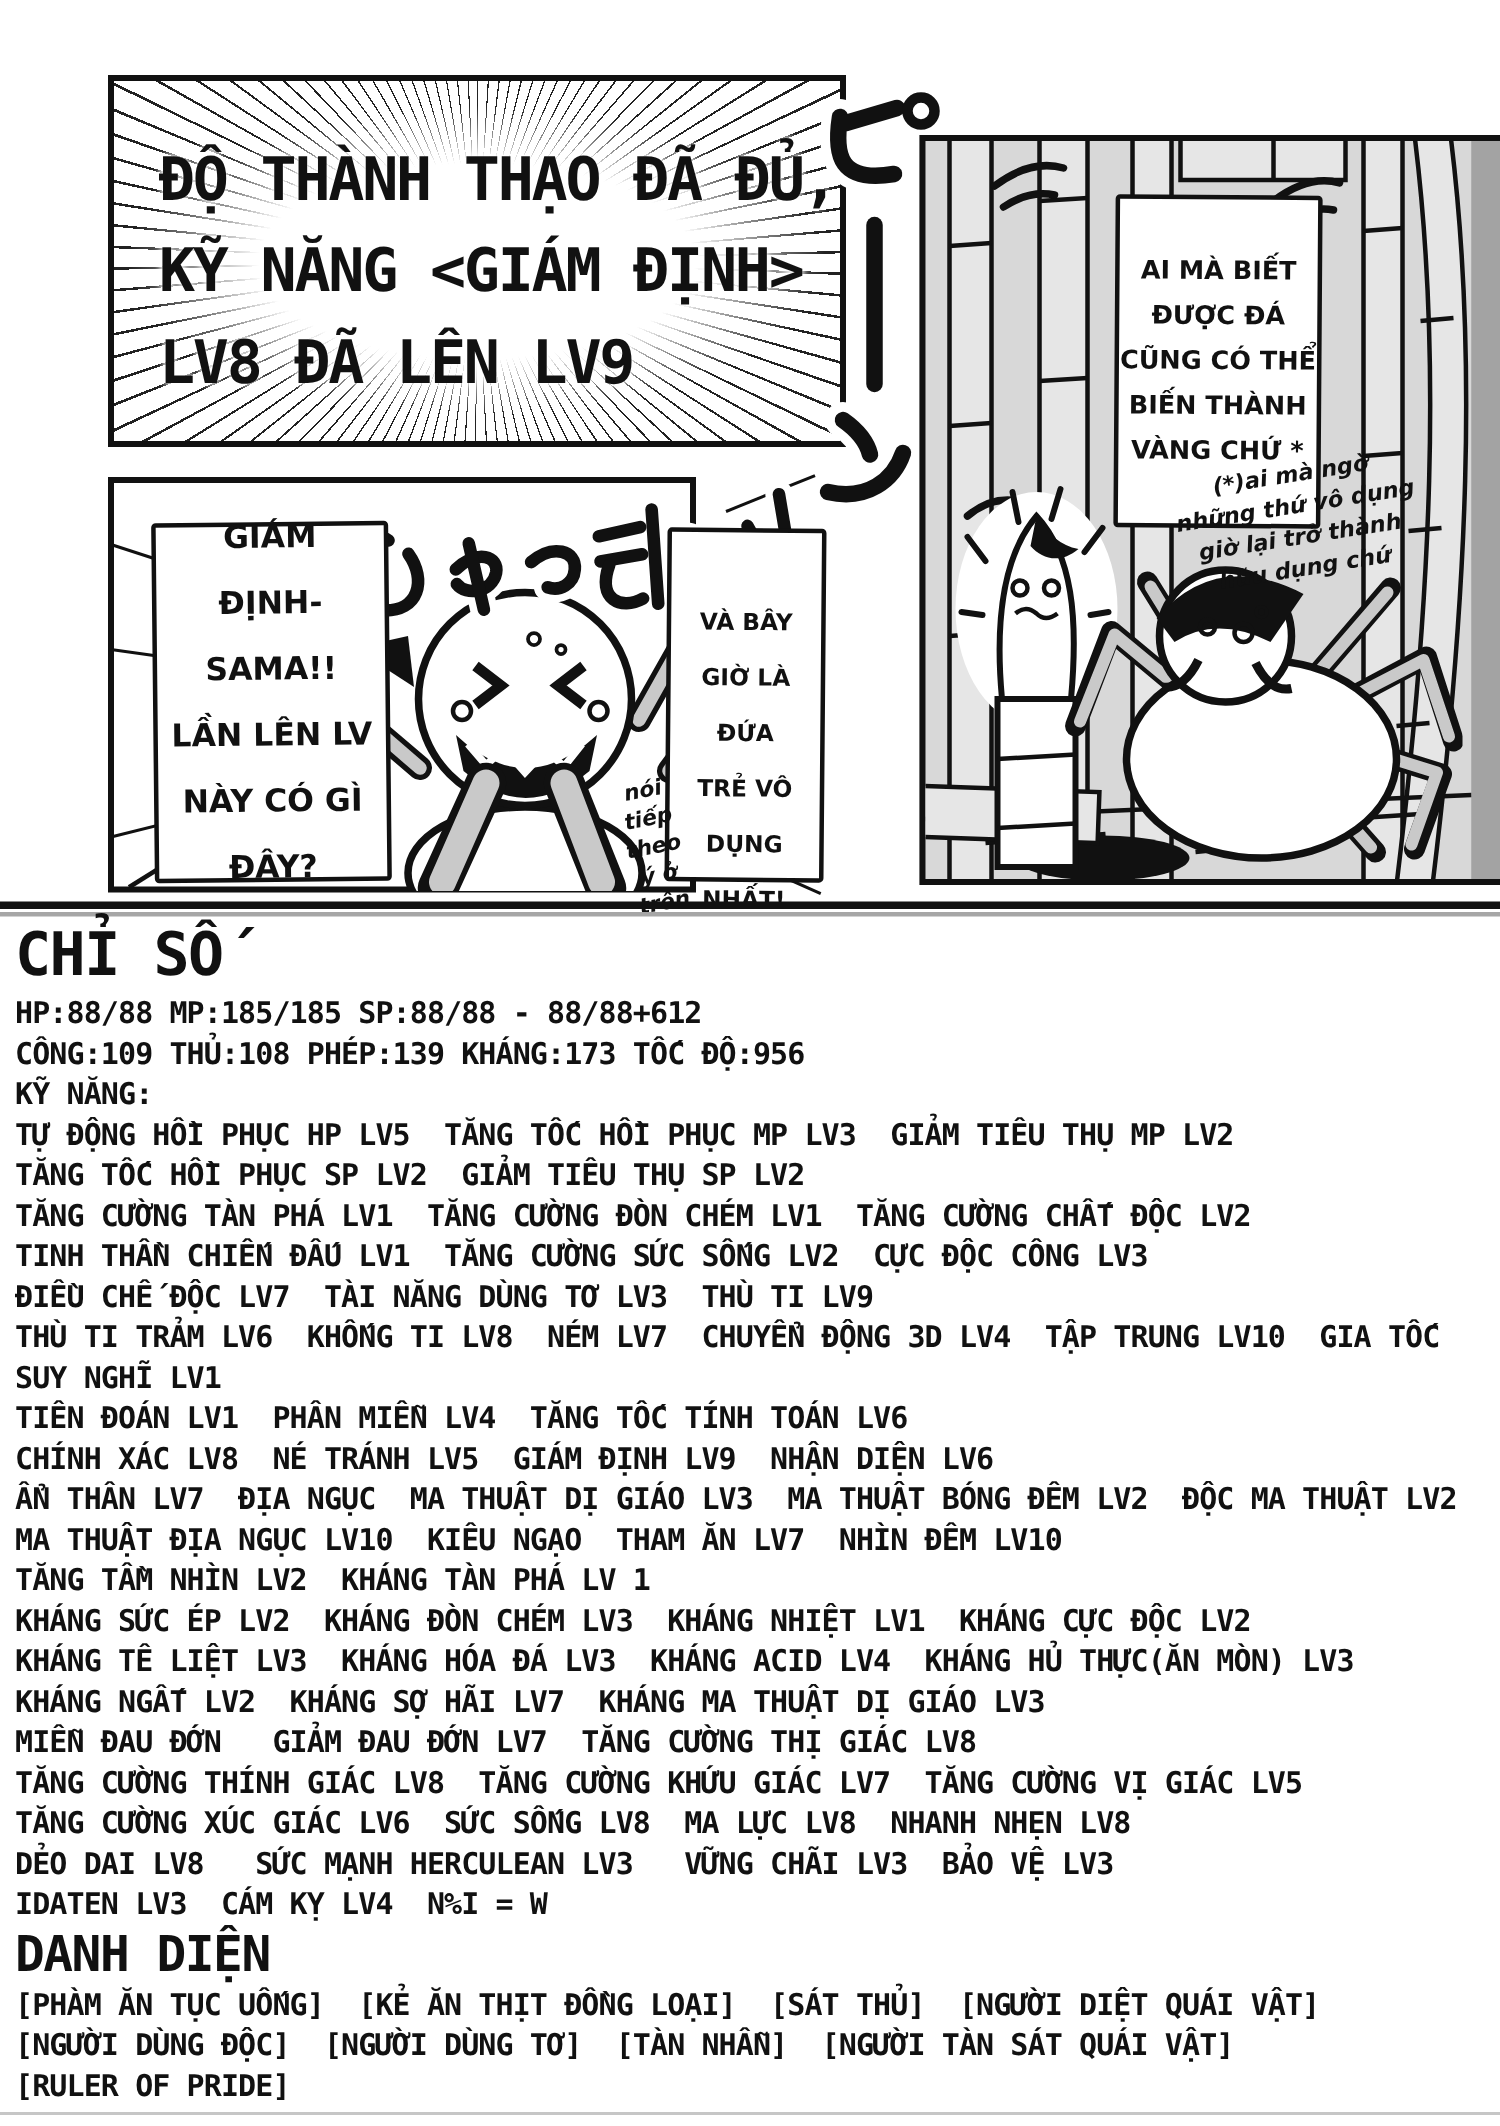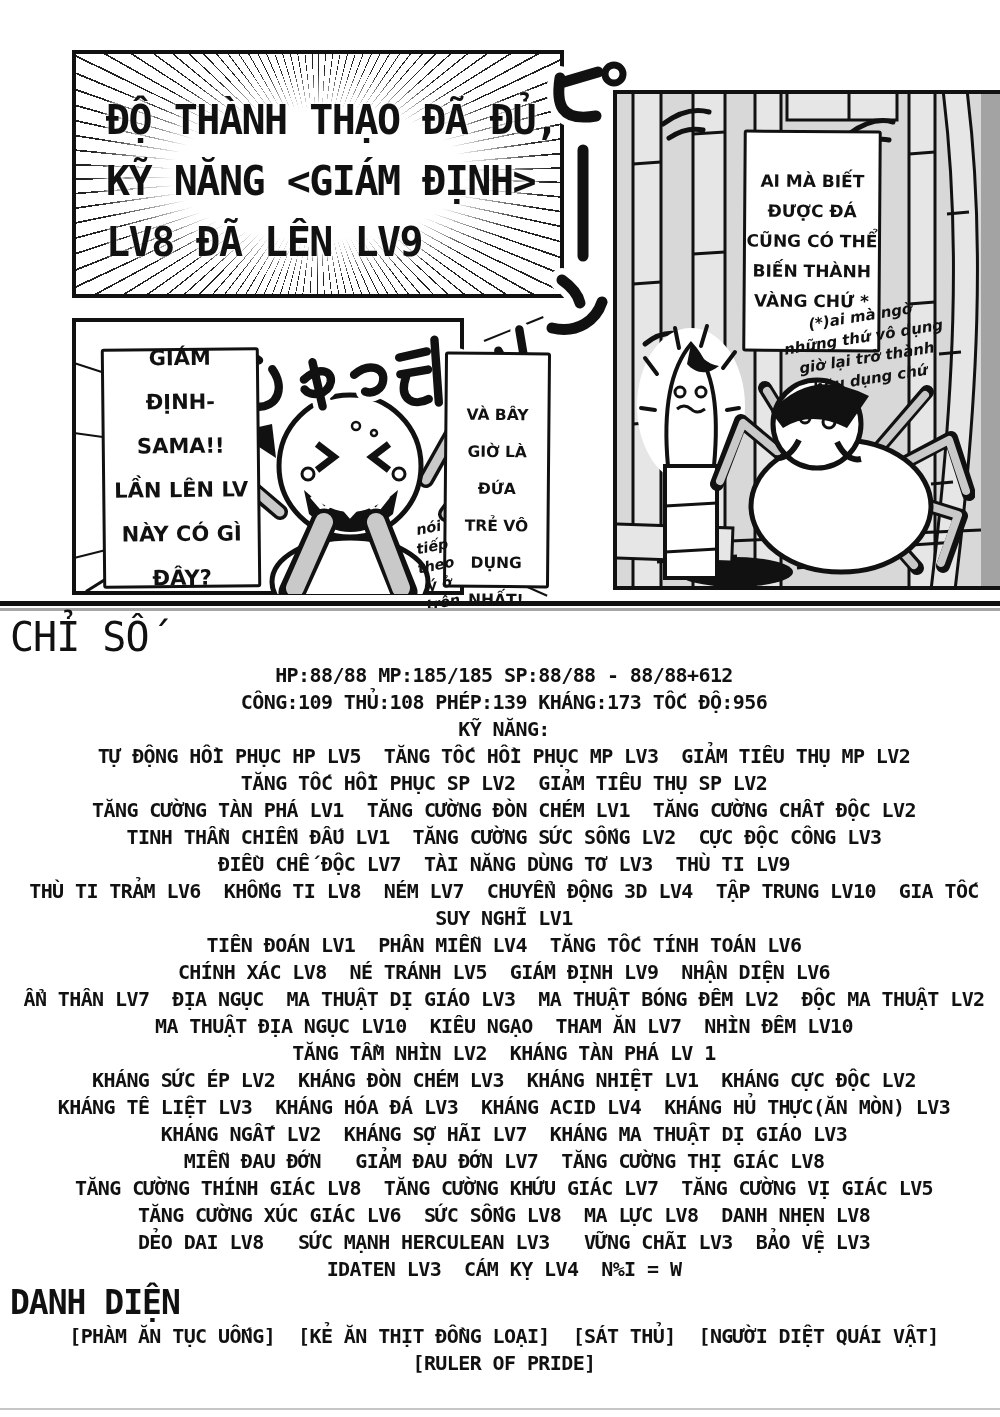--- a/index.html
+++ b/index.html
@@ -34,24 +34,24 @@
   #note-footnote{left:168px;top:212px;font-size:15px;line-height:21px;transform:rotate(-9deg);}
   
   .sfx-svg path{stroke:#111;fill:none;stroke-linecap:round;stroke-linejoin:round;}
   .sfx-halo path{stroke:#fff;fill:none;stroke-linecap:round;stroke-linejoin:round;}
   
   #divider-black{left:0;top:601px;width:1000px;height:5px;background:#111;}
   #divider-gray{left:0;top:608px;width:1000px;height:3px;background:#a6a6a6;}
   #bottom-line{left:0;top:1408px;width:1000px;height:2px;background:#c6c6c6;}
   
   #stats{left:10px;top:613px;width:988px;}
-  .stat-heading{font-family:"DejaVu Sans Mono",monospace;font-weight:normal;font-size:40px;
+  .stat-heading{font-family:"DejaVu Sans Mono",monospace;font-weight:bold;font-size:40px;
     line-height:49px;letter-spacing:-1px;white-space:pre;}
   .stat-line{font-family:"DejaVu Sans Mono",monospace;font-weight:bold;font-size:20px;
-    line-height:27px;letter-spacing:-0.6px;white-space:pre;text-align:center;}
+    line-height:27px;letter-spacing:-0.6px;white-space:pre;}
   .title-heading{font-family:"DejaVu Sans Mono",monospace;font-weight:bold;font-size:33px;
     line-height:40px;letter-spacing:-1px;white-space:pre;}
 </style>
 </head>
 <body>
 
 <div class="panel" id="panel-levelup">
   <div class="lvl-text">
     <div class="lvl-line">ĐỘ THÀNH THẠO ĐÃ ĐỦ,</div>
     <div class="lvl-line">KỸ NĂNG &lt;GIÁM ĐỊNH&gt;</div>
@@ -280,24 +280,25 @@
       <div class="stat-line">TIÊN ĐOÁN LV1  PHÂN MIỄN LV4  TĂNG TỐC TÍNH TOÁN LV6</div>
       <div class="stat-line">CHÍNH XÁC LV8  NÉ TRÁNH LV5  GIÁM ĐỊNH LV9  NHẬN DIỆN LV6</div>
       <div class="stat-line">ẨN THÂN LV7  ĐỊA NGỤC  MA THUẬT DỊ GIÁO LV3  MA THUẬT BÓNG ĐÊM LV2  ĐỘC MA THUẬT LV2</div>
       <div class="stat-line">MA THUẬT ĐỊA NGỤC LV10  KIÊU NGẠO  THAM ĂN LV7  NHÌN ĐÊM LV10</div>
       <div class="stat-line">TĂNG TẦM NHÌN LV2  KHÁNG TÀN PHÁ LV 1</div>
       <div class="stat-line">KHÁNG SỨC ÉP LV2  KHÁNG ĐÒN CHÉM LV3  KHÁNG NHIỆT LV1  KHÁNG CỰC ĐỘC LV2</div>
       <div class="stat-line">KHÁNG TÊ LIỆT LV3  KHÁNG HÓA ĐÁ LV3  KHÁNG ACID LV4  KHÁNG HỦ THỰC(ĂN MÒN) LV3</div>
       <div class="stat-line">KHÁNG NGẤT LV2  KHÁNG SỢ HÃI LV7  KHÁNG MA THUẬT DỊ GIÁO LV3</div>
       <div class="stat-line">MIỄN ĐAU ĐỚN   GIẢM ĐAU ĐỚN LV7  TĂNG CƯỜNG THỊ GIÁC LV8</div>
       <div class="stat-line">TĂNG CƯỜNG THÍNH GIÁC LV8  TĂNG CƯỜNG KHỨU GIÁC LV7  TĂNG CƯỜNG VỊ GIÁC LV5</div>
-      <div class="stat-line">TĂNG CƯỜNG XÚC GIÁC LV6  SỨC SỐNG LV8  MA LỰC LV8  DANH NHẸN LV8</div>
+      <div class="stat-line">TĂNG CƯỜNG XÚC GIÁC LV6  SỨC SỐNG LV8  MA LỰC LV8  NHANH NHẸN LV8</div>
       <div class="stat-line">DẺO DAI LV8   SỨC MẠNH HERCULEAN LV3   VỮNG CHÃI LV3  BẢO VỆ LV3</div>
       <div class="stat-line">IDATEN LV3  CÁM KỴ LV4  N%I = W</div>
     </div>
   <div class="title-heading">DANH DIỆN</div>
   <div>
       <div class="stat-line">[PHÀM ĂN TỤC UỐNG]  [KẺ ĂN THỊT ĐỒNG LOẠI]  [SÁT THỦ]  [NGƯỜI DIỆT QUÁI VẬT]</div>
+      <div class="stat-line">[NGƯỜI DÙNG ĐỘC]  [NGƯỜI DÙNG TƠ]  [TÀN NHẪN]  [NGƯỜI TÀN SÁT QUÁI VẬT]</div>
       <div class="stat-line">[RULER OF PRIDE]</div>
     </div>
 </div>
 
 <div class="abs" id="bottom-line"></div>
 
 </body></html>

